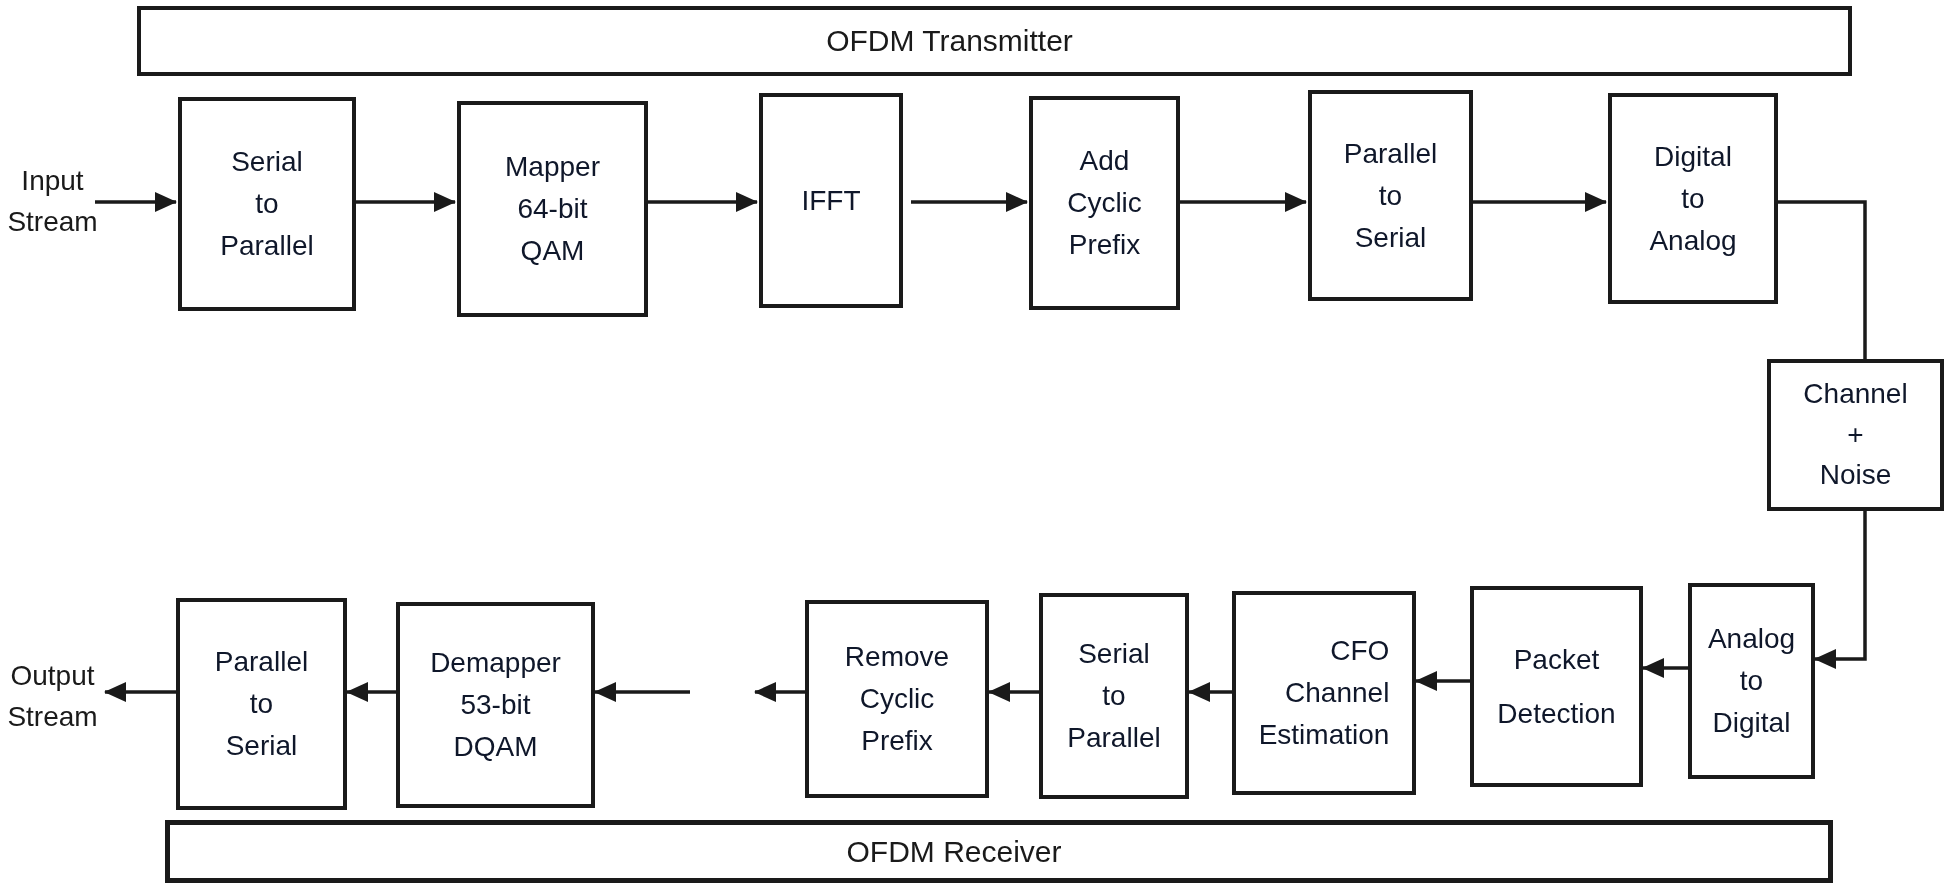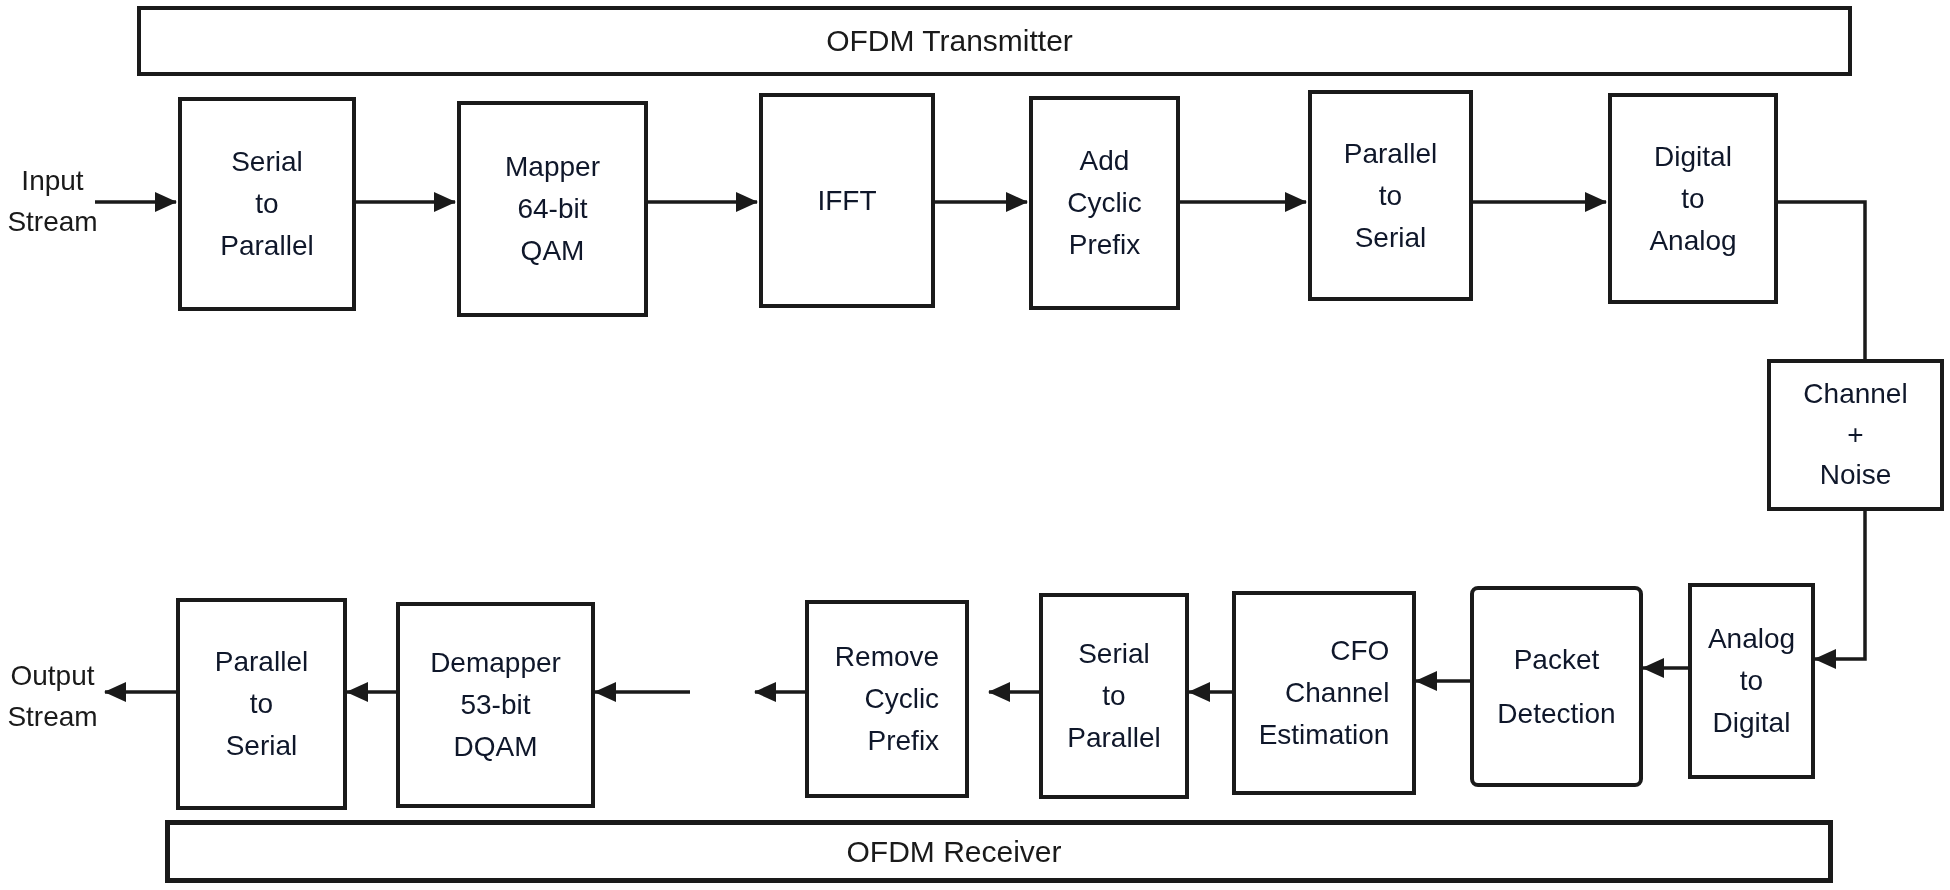--- a/index.html
+++ b/index.html
@@ -19,21 +19,21 @@
     background: #ffffff;
     display: flex;
     align-items: center;
     justify-content: center;
     text-align: center;
     white-space: pre-line;
     font-size: 28px;
     line-height: 1.5;
     color: #0f172a;
   }
-  .box.wide-gap { line-height: 1.9; border-radius: 8px; }
+  .box.wide-gap { line-height: 1.9; }
   .banner {
     position: absolute;
     box-sizing: border-box;
     border: 4px solid #1a1a1a;
     background: #ffffff;
     display: flex;
     align-items: center;
     justify-content: center;
     font-size: 30px;
   }
@@ -101,21 +101,21 @@
 Stream</div>
   <div class="flow-label" style="left:5px; top:652px; width:95px; height:90px;text-align:center;">Output
 Stream</div>
 
   <div class="box" style="left:178px; top:97px; width:178px; height:214px;">Serial
 to
 Parallel</div>
   <div class="box" style="left:457px; top:101px; width:191px; height:216px;">Mapper
 64-bit
 QAM</div>
-  <div class="box" style="left:759px; top:93px; width:176px; height:215px;text-align:center;">IFFT</div>
+  <div class="box" style="left:759px; top:93px; width:144px; height:215px;text-align:center;">IFFT</div>
   <div class="box" style="left:1029px; top:96px; width:151px; height:214px;">Add
 Cyclic
 Prefix</div>
   <div class="box" style="left:1308px; top:90px; width:165px; height:211px;">Parallel
 to
 Serial</div>
   <div class="box" style="left:1608px; top:93px; width:170px; height:211px;">Digital
 to
 Analog</div>
 
@@ -127,21 +127,21 @@
 to
 Digital</div>
   <div class="box wide-gap" style="left:1470px; top:586px; width:173px; height:201px;">Packet
 Detection</div>
   <div class="box" style="left:1232px; top:591px; width:184px; height:204px;text-align:right;">CFO
 Channel
 Estimation</div>
   <div class="box" style="left:1039px; top:593px; width:150px; height:206px;">Serial
 to
 Parallel</div>
-  <div class="box" style="left:805px; top:600px; width:164px; height:198px;text-align:right;">Remove
+  <div class="box" style="left:805px; top:600px; width:184px; height:198px;">Remove
 Cyclic
 Prefix</div>
   <div class="box" style="left:396px; top:602px; width:199px; height:206px;">Demapper
 53-bit
 DQAM</div>
   <div class="box" style="left:176px; top:598px; width:171px; height:212px;">Parallel
 to
 Serial</div>
 
 </div>

